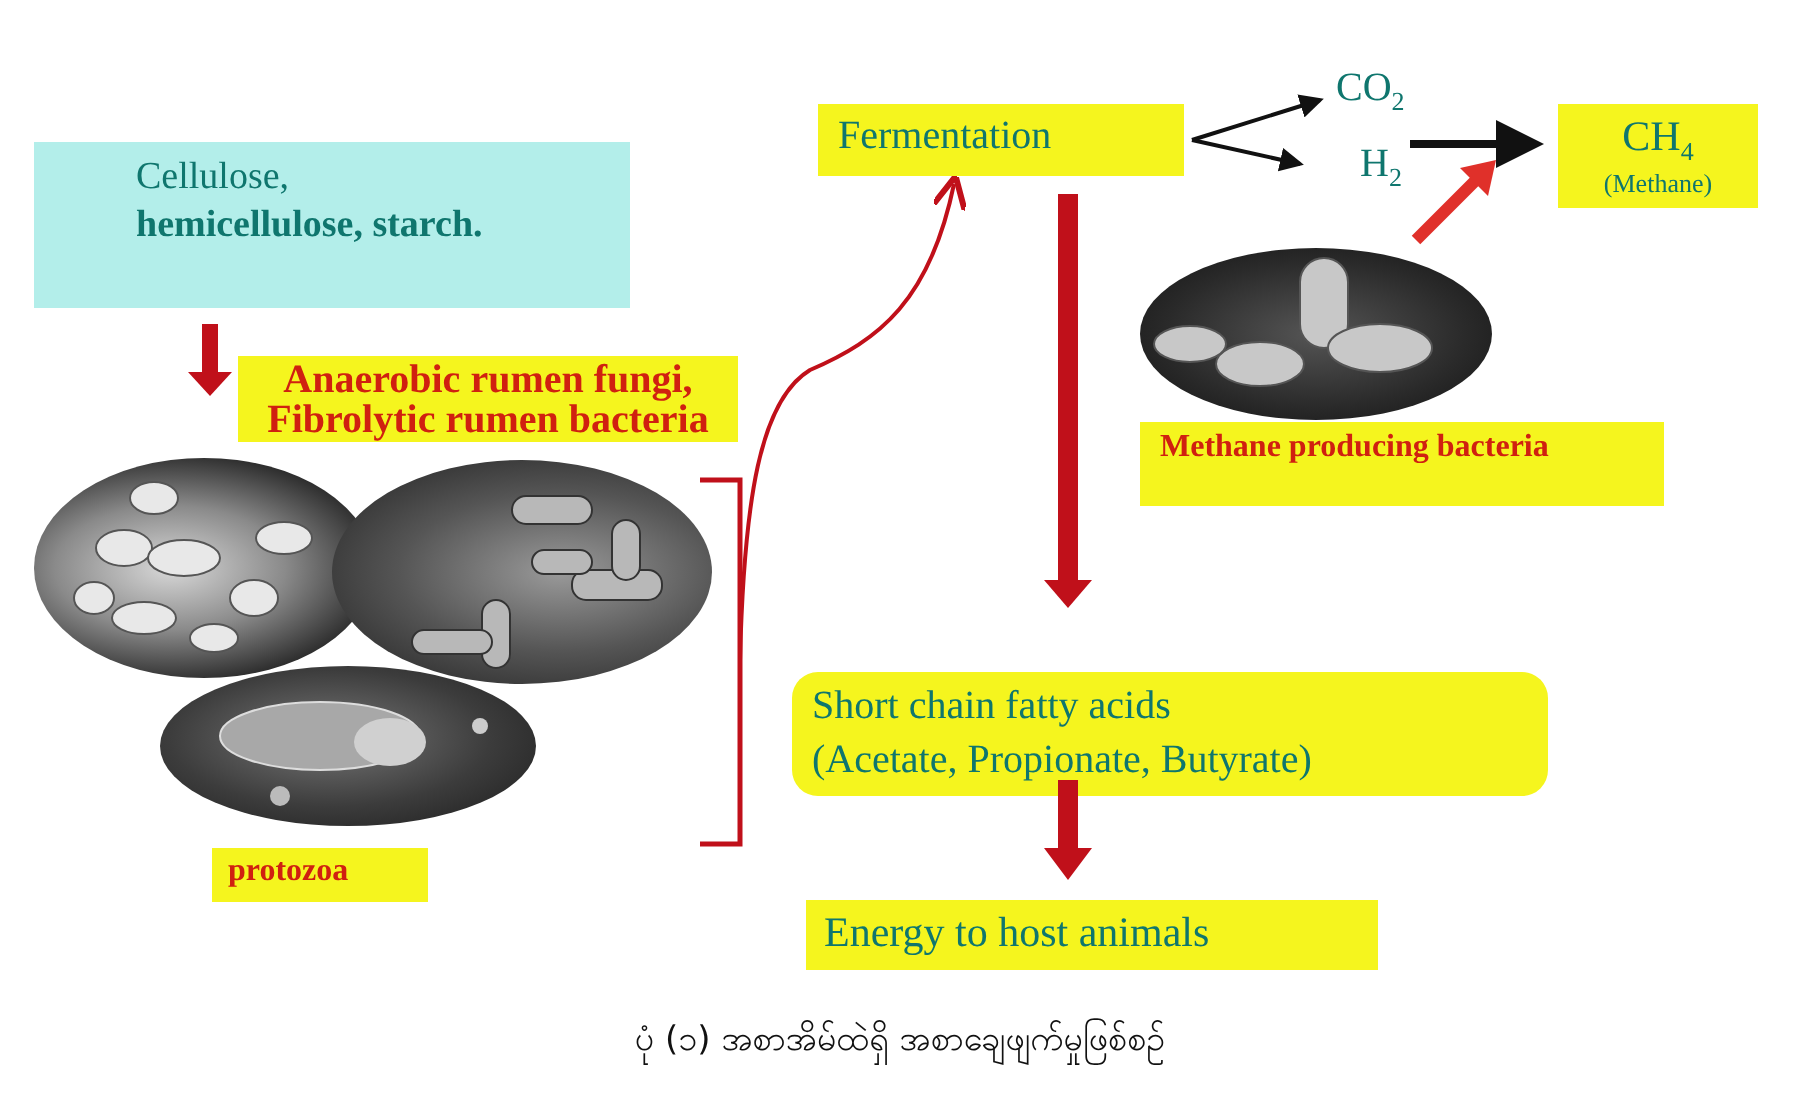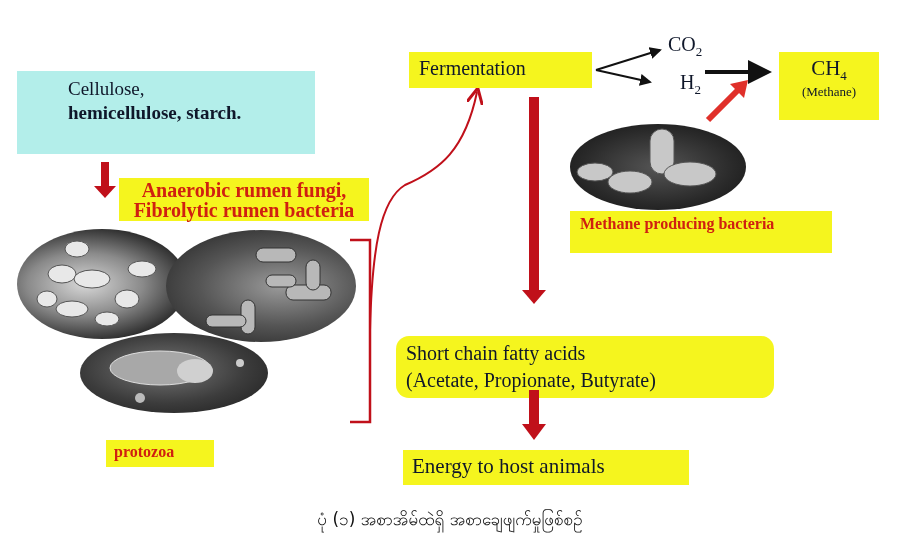--- a/index.html
+++ b/index.html
@@ -1,20 +1,20 @@
 <!DOCTYPE html>
 <html><head>
 <meta charset="utf-8">
 <style>
   html,body{margin:0;padding:0;background:#fff;}
   body{width:900px;height:548px;position:relative;overflow:hidden;font-family:"Liberation Serif","DejaVu Serif",serif;}
   .box{position:absolute;box-sizing:border-box;}
   .yellow{background:#f5f51e;}
   .cyan{background:#b3eeea;}
-  .txt{color:#0f172a;}
+  .txt{color:#0f766e;}
   .red{color:#d02010;font-weight:bold;}
   .micro{position:absolute;border-radius:50%;overflow:hidden;}
   svg.overlay{position:absolute;left:0;top:0;}
   .caption{position:absolute;left:0;width:900px;top:508px;text-align:center;font-family:"DejaVu Sans",sans-serif;font-size:17px;color:#111;}
 </style>
 </head>
 <body>
 
 <div class="box cyan txt" style="left:17px;top:71px;width:298px;height:83px;padding:6px 0 0 9px;font-size:19px;line-height:24px;">
   <div style="padding-left:42px;">Cellulose,</div>
@@ -54,32 +54,32 @@
 </div>
 <div class="micro" style="left:80px;top:333px;width:188px;height:80px;background:radial-gradient(ellipse at 45% 45%,#777 0%,#3c3c3c 55%,#1a1a1a 100%);">
   <svg width="188" height="80">
     <ellipse cx="80" cy="35" rx="50" ry="17" fill="#a8a8a8" stroke="#ddd" stroke-width="1"></ellipse>
     <ellipse cx="115" cy="38" rx="18" ry="12" fill="#d0d0d0"></ellipse>
     <circle cx="160" cy="30" r="4" fill="#ccc"></circle>
       <circle cx="60" cy="65" r="5" fill="#bbb"></circle>
   </svg>
 </div>
 
-<div class="box yellow red" style="left:106px;top:424px;width:108px;height:27px;padding:3px 0 0 8px;font-size:16px;margin-top:16px;">protozoa</div>
+<div class="box yellow red" style="left:106px;top:424px;width:108px;height:27px;padding:3px 0 0 8px;font-size:16px;">protozoa</div>
 
 <div class="box yellow txt" style="left:409px;top:52px;width:183px;height:36px;padding:5px 0 0 10px;font-size:20px;">Fermentation</div>
 
 <div class="box txt" style="left:668px;top:33px;font-size:20px;">
   <span>CO</span><sub style="font-size:13px;">2</sub>
 </div>
 <div class="box txt" style="left:680px;top:71px;font-size:20px;">
   <span>H</span><sub style="font-size:13px;">2</sub>
 </div>
 
-<div class="box yellow txt" style="left:779px;top:52px;width:100px;height:68px;text-align:center;">
+<div class="box yellow txt" style="left:779px;top:52px;width:100px;height:52px;text-align:center;">
   <div style="font-size:21px;padding-top:4px;">
     <span>CH</span><sub style="font-size:13px;">4</sub>
   </div>
   <div style="font-size:13px;">(Methane)</div>
 </div>
 
 <div class="micro" style="left:570px;top:124px;width:176px;height:86px;background:radial-gradient(ellipse at 50% 50%,#555 0%,#2a2a2a 60%,#111 100%);">
   <svg width="176" height="86">
     <g fill="#c8c8c8" stroke="#555" stroke-width="1">
       <rect x="80" y="5" width="24" height="45" rx="12"></rect>

